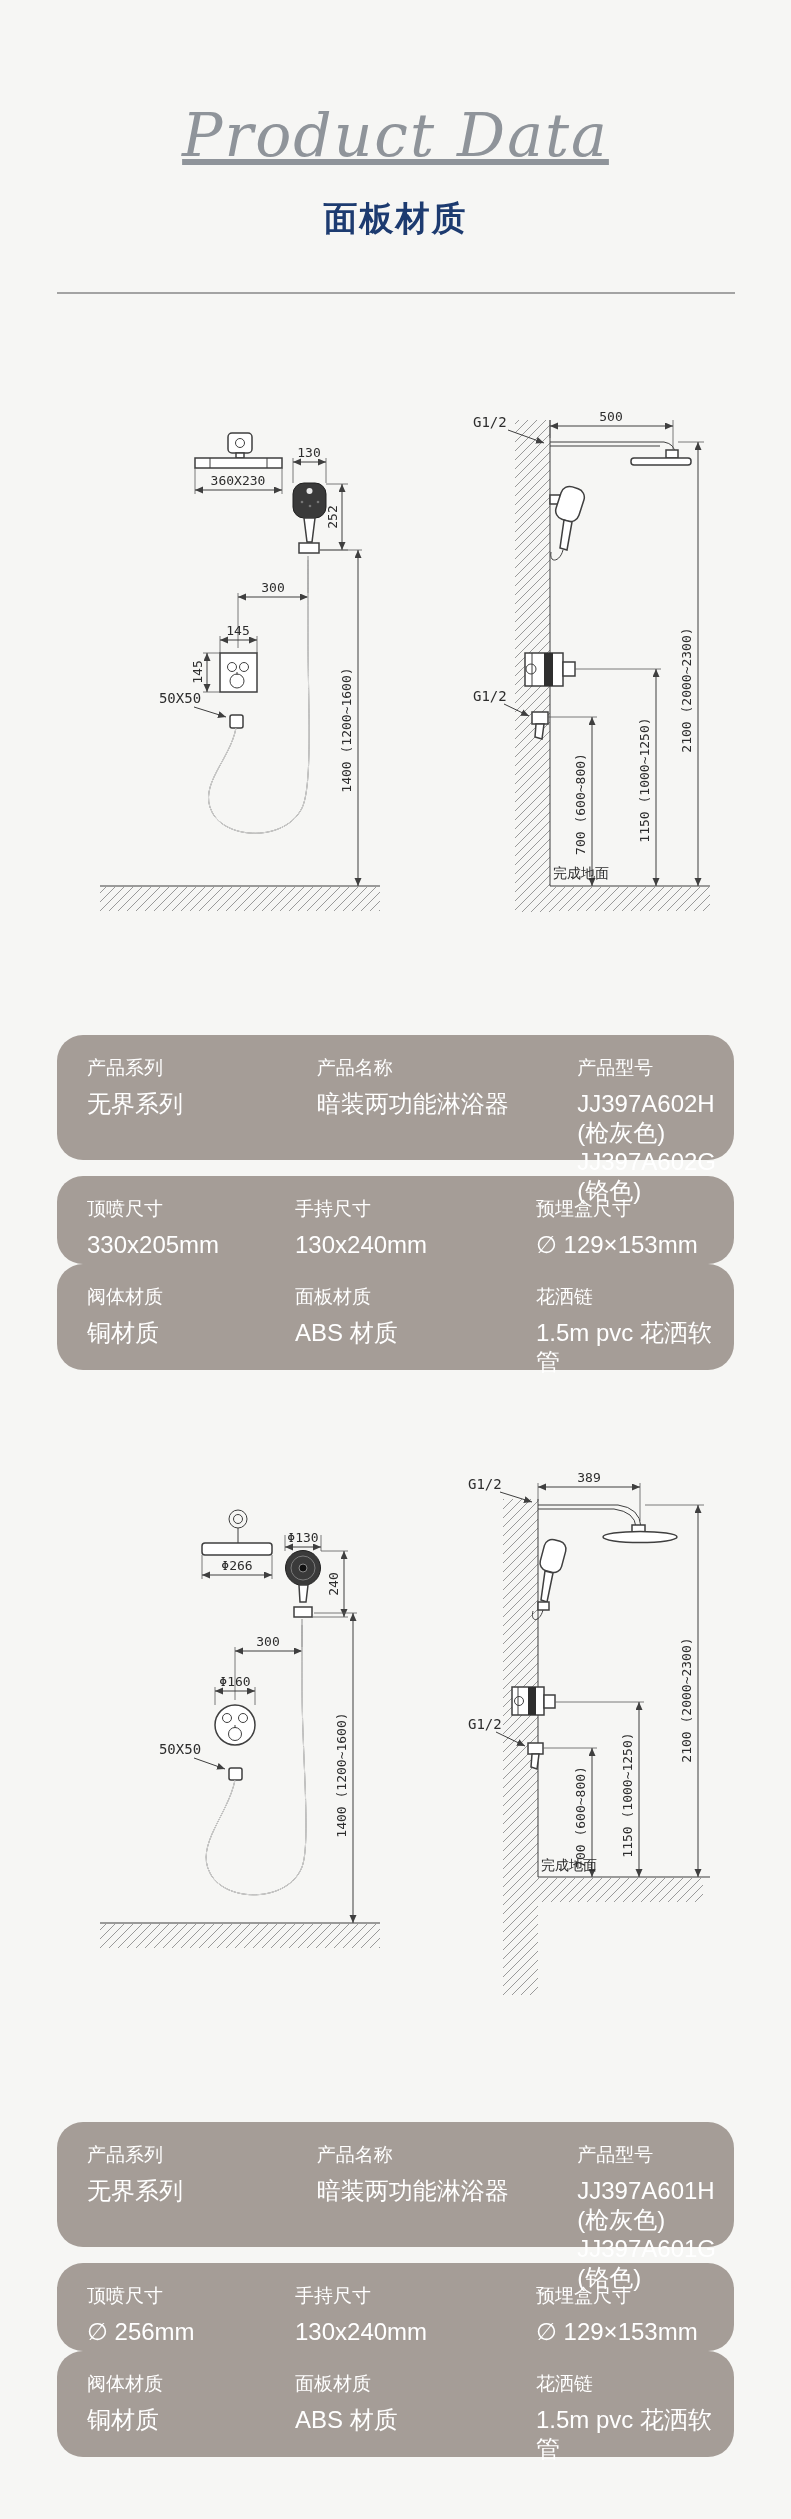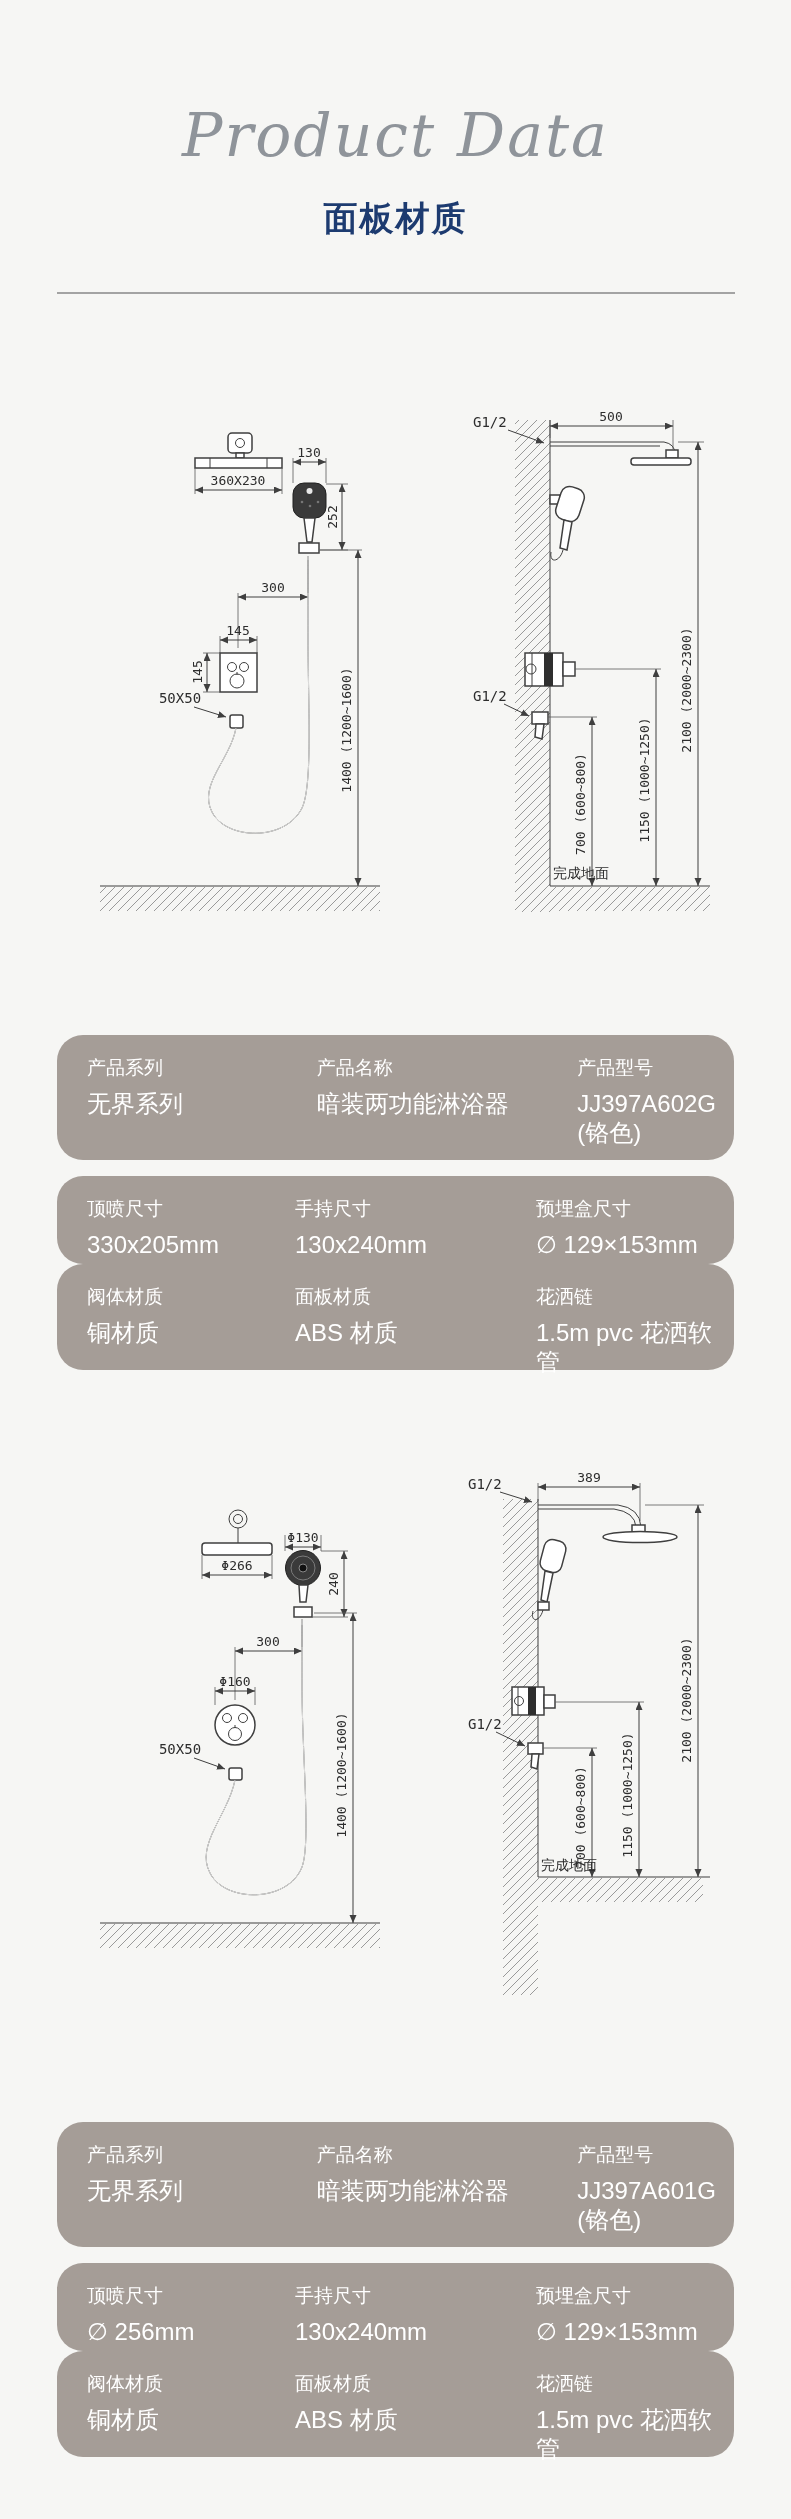--- a/index.html
+++ b/index.html
@@ -1,21 +1,21 @@
 <!DOCTYPE html>
 <html><head>
 <meta charset="utf-8">
 <style>
   html,body{margin:0;padding:0;}
   body{background:#f6f6f4;font-family:"Liberation Sans","DejaVu Sans",sans-serif;}
   .page{position:relative;width:791px;height:2519px;background:#f6f6f4;overflow:hidden;margin:0 auto;}
 
   .script-title{position:absolute;top:100px;left:0;width:791px;text-align:center;
     font-family:"DejaVu Serif",serif;font-style:italic;font-weight:400;
-    font-size:60px;color:#8f949a;letter-spacing:2px;}
+    font-size:60px;color:#8f949a;letter-spacing:2px;text-decoration:underline;}
   .cn-title{position:absolute;top:196px;left:0;width:791px;text-align:center;
     font-size:34px;font-weight:bold;color:#1d3b70;letter-spacing:2px;}
   .divider{position:absolute;top:292px;left:57px;width:678px;height:2px;background:#a3a3a3;}
 
   .drawing{position:absolute;left:80px;width:640px;}
   #svg1{top:400px;height:540px;}
   #svg2{top:1455px;height:560px;}
 
   .specs{position:absolute;left:57px;width:677px;}
   #specsA{top:1035px;}
@@ -180,20 +180,21 @@
       <div class="col c1">
           <div class="lbl">产品系列</div>
           <div class="val">无界系列</div>
         </div>
       <div class="col c2">
           <div class="lbl">产品名称</div>
           <div class="val">暗装两功能淋浴器</div>
         </div>
       <div class="col c3">
           <div class="lbl">产品型号</div>
+          <div class="val">JJ397A602H (枪灰色)</div>
           <div class="val">JJ397A602G (铬色)</div>
         </div>
     </div>
     <div class="card h2">
       <div class="col c1">
           <div class="lbl">顶喷尺寸</div>
           <div class="val">330x205mm</div>
         </div>
       <div class="col c2">
           <div class="lbl">手持尺寸</div>
@@ -342,20 +343,21 @@
       <div class="col c1">
           <div class="lbl">产品系列</div>
           <div class="val">无界系列</div>
         </div>
       <div class="col c2">
           <div class="lbl">产品名称</div>
           <div class="val">暗装两功能淋浴器</div>
         </div>
       <div class="col c3">
           <div class="lbl">产品型号</div>
+          <div class="val">JJ397A601H (枪灰色)</div>
           <div class="val">JJ397A601G (铬色)</div>
         </div>
     </div>
     <div class="card h2">
       <div class="col c1">
           <div class="lbl">顶喷尺寸</div>
           <div class="val">∅ 256mm</div>
         </div>
       <div class="col c2">
           <div class="lbl">手持尺寸</div>

